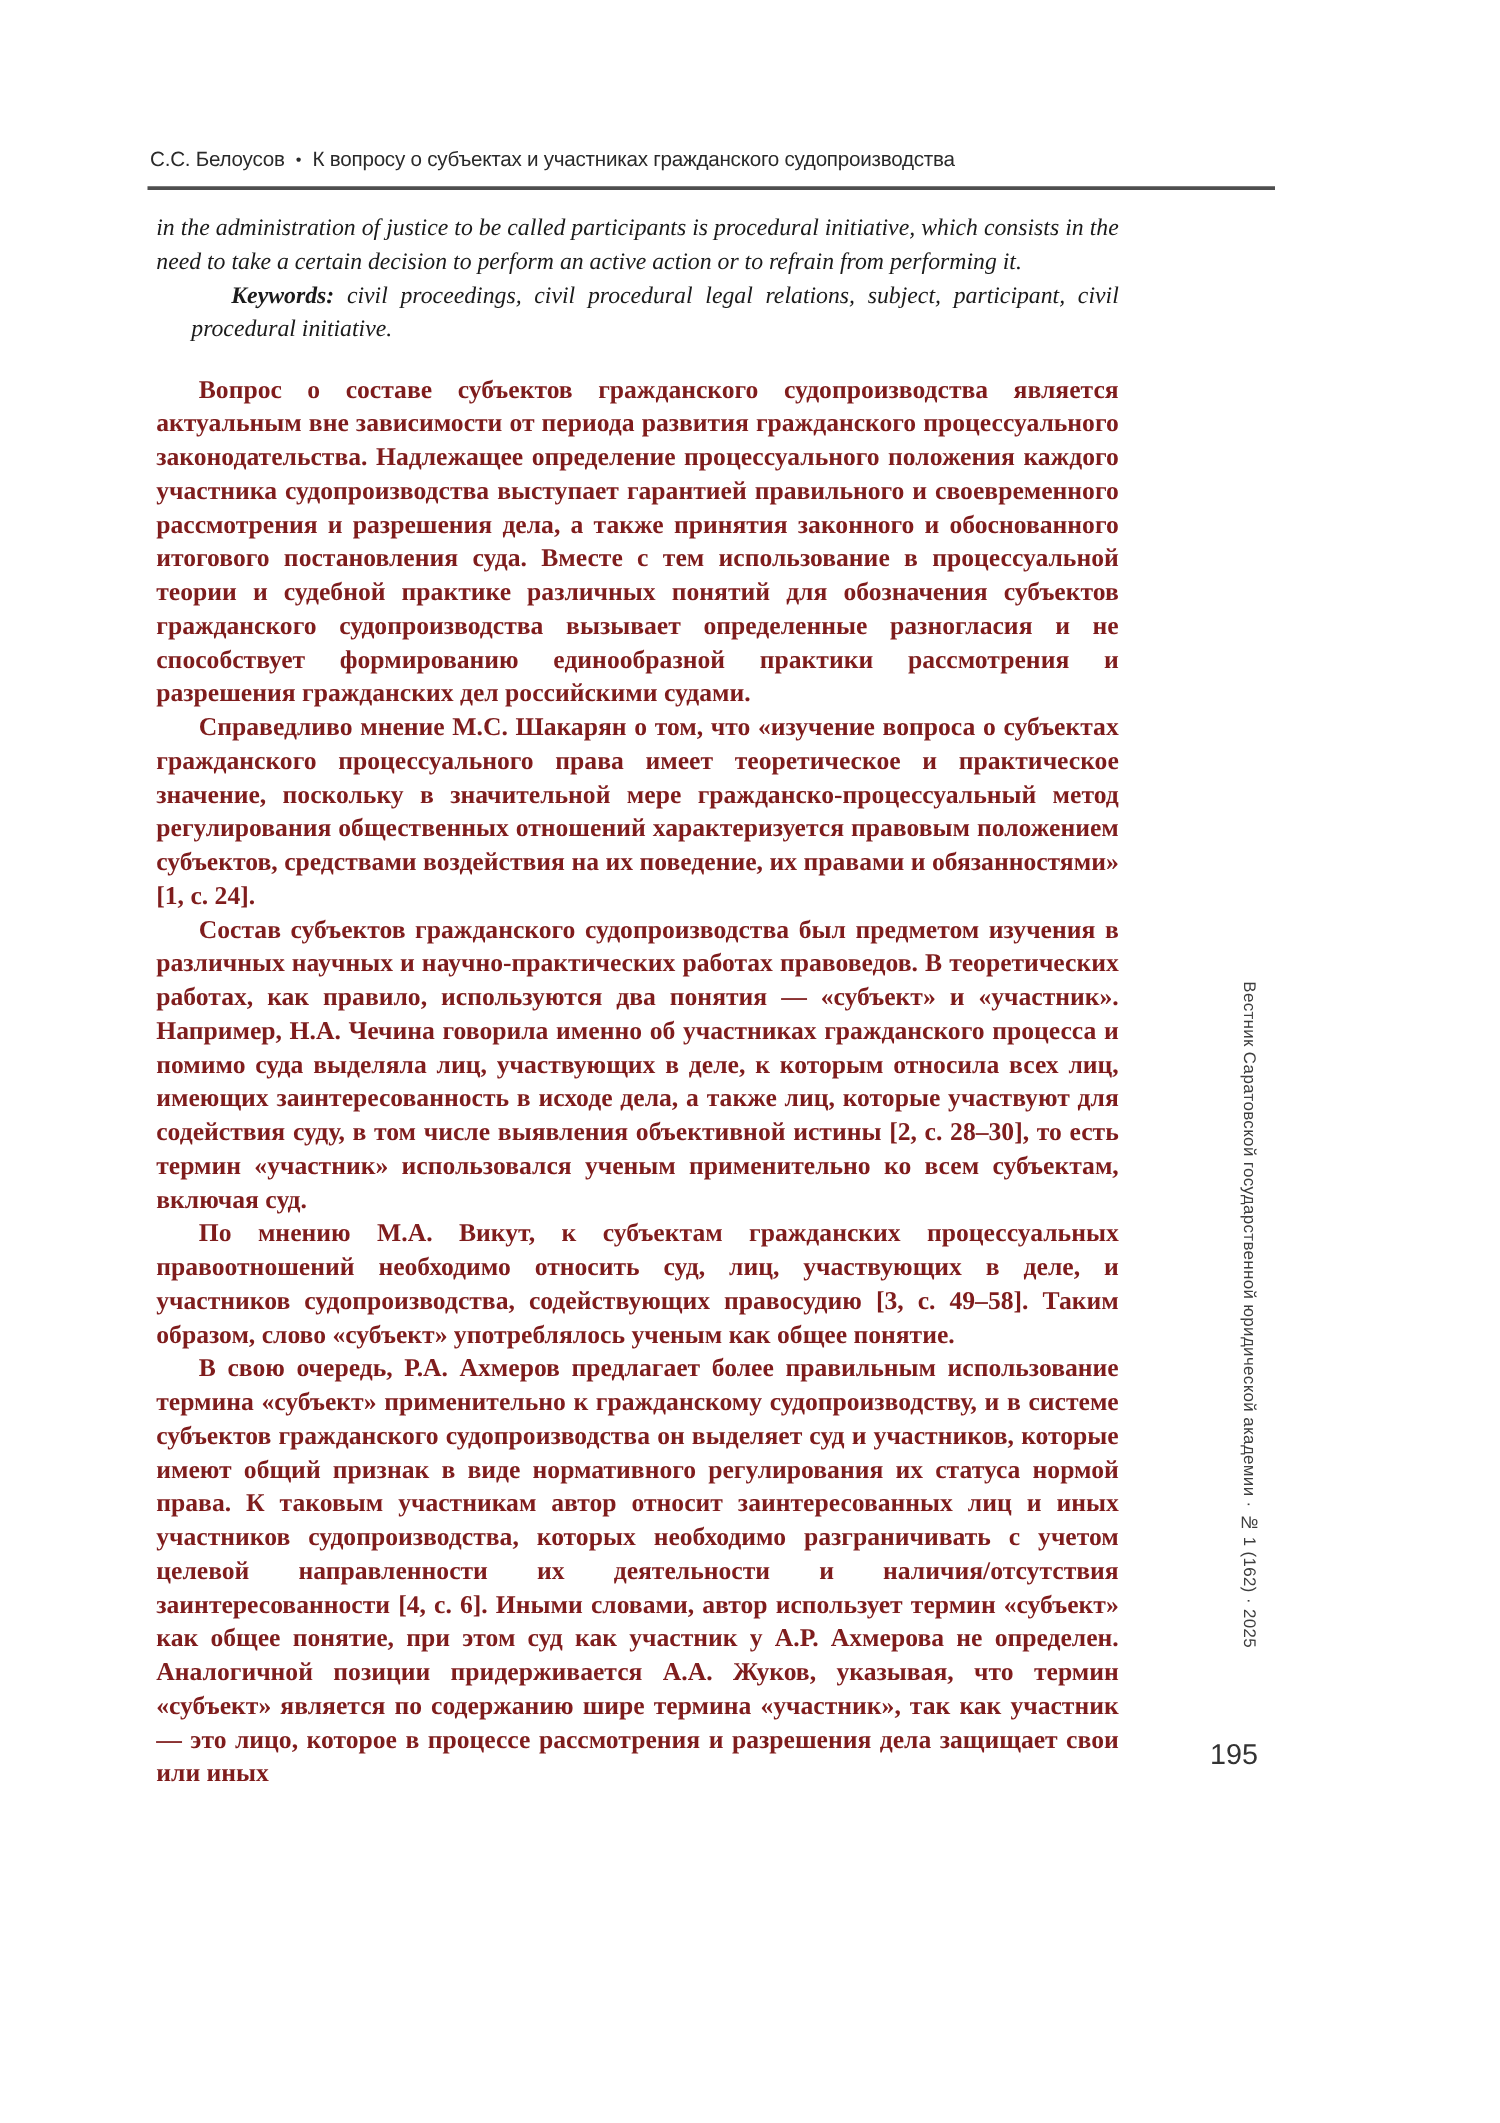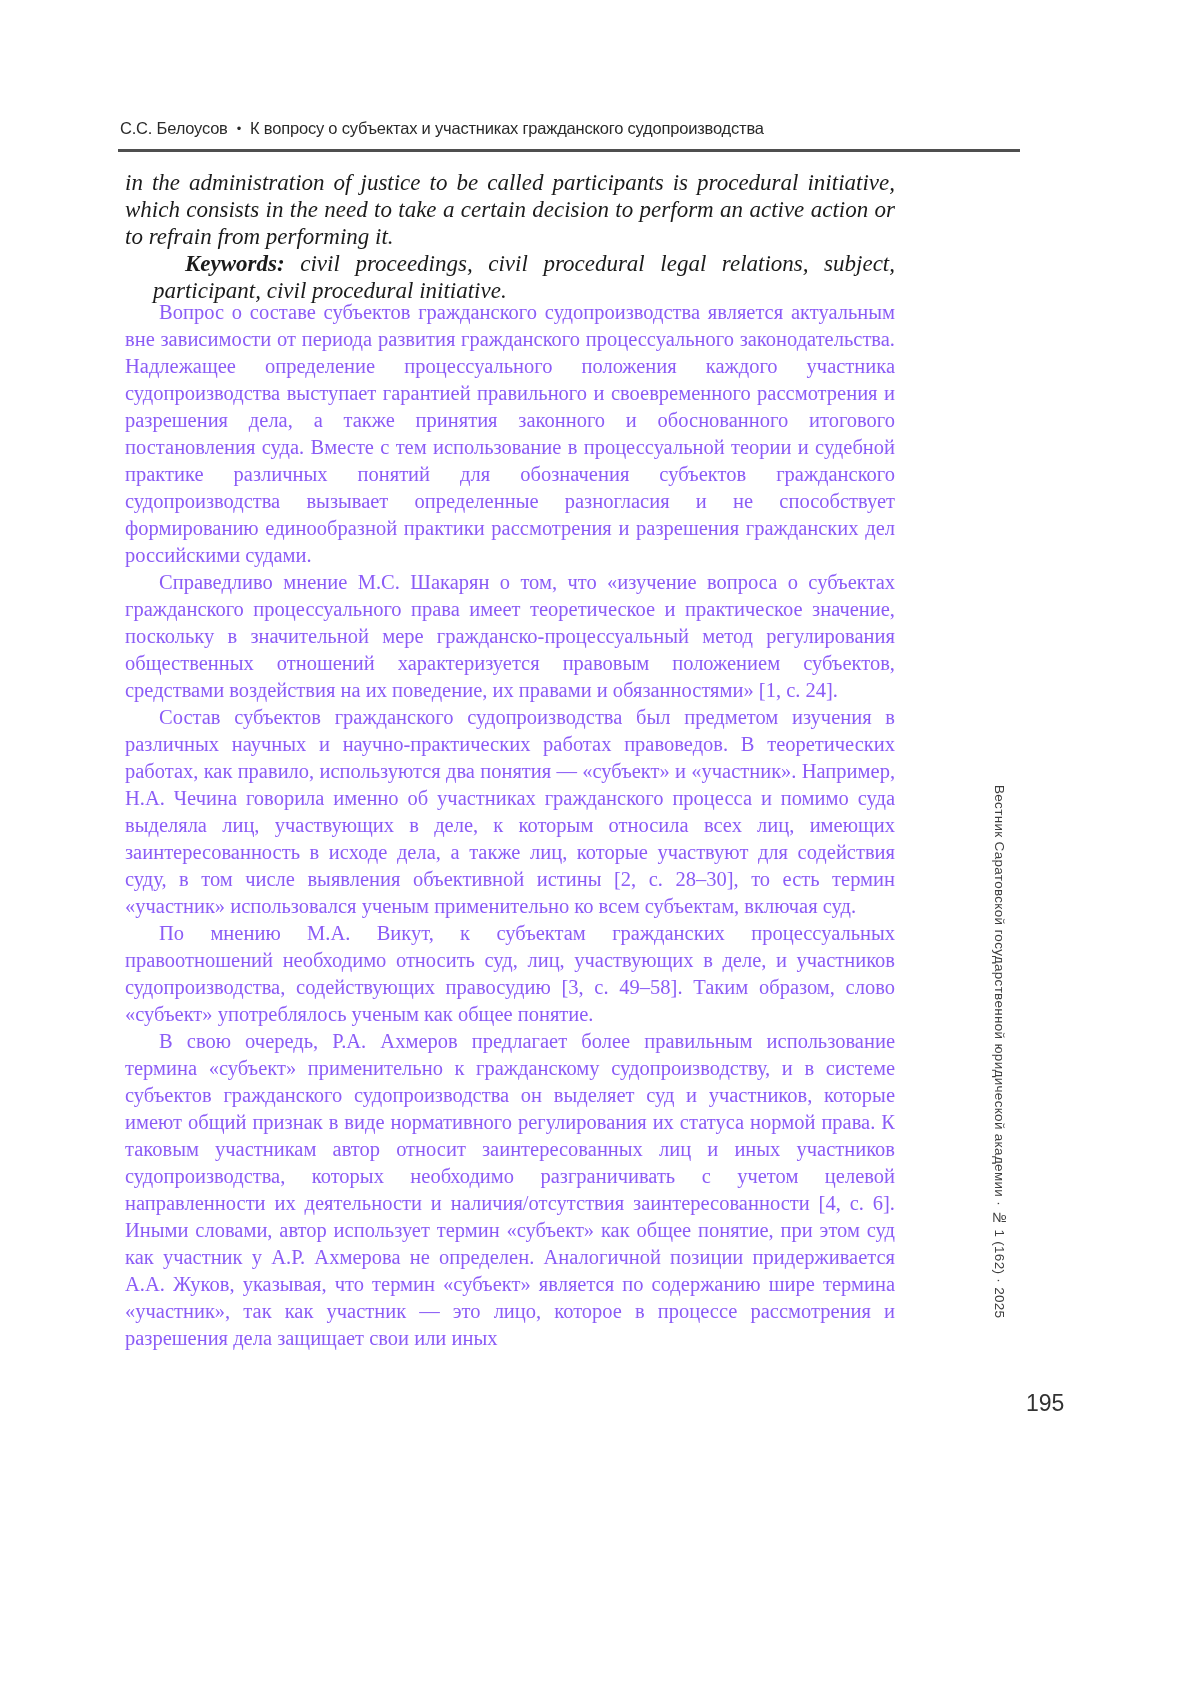--- a/index.html
+++ b/index.html
@@ -46,40 +46,41 @@
   }
 
   
   .abstract {
     position: absolute;
     left: 125px;
     top: 169px;
     width: 770px;
     font-family: "Liberation Serif", serif;
     font-style: italic;
-    font-size: 23px;
+    font-size: 19px;
     line-height: 27px;
     text-align: justify;
     color: #1b1b1b;
   }
   .abstract p { margin: 0; }
   .abstract p.keywords { text-indent: 32px; margin-left: 28px; }
   .abstract .kw-label { font-weight: bold; }
 
   
   .article-body {
     position: absolute;
     left: 125px;
     top: 299px;
     width: 770px;
     font-family: "Liberation Serif", serif;
     font-size: 20.5px;
     line-height: 27px;
     text-align: justify;
-    color: #8b5cf6;
+    color: #7f1d1d;
+    font-weight: bold;
   }
   .article-body p {
     margin: 0;
     text-indent: 34px;
   }
 
   
   .journal-vertical {
     position: absolute;
     left: 992px;
@@ -89,21 +90,21 @@
     font-family: "Liberation Sans", sans-serif;
     font-size: 13.5px;
     letter-spacing: 0.3px;
     color: #3d3d3d;
     white-space: nowrap;
   }
 
   
   .page-number {
     position: absolute;
-    left: 1026px;
+    left: 968px;
     top: 1390px;
     font-family: "Liberation Sans", sans-serif;
     font-size: 23px;
     color: #333333;
   }
 </style>
 </head>
 <body>
 
 <div class="page">

